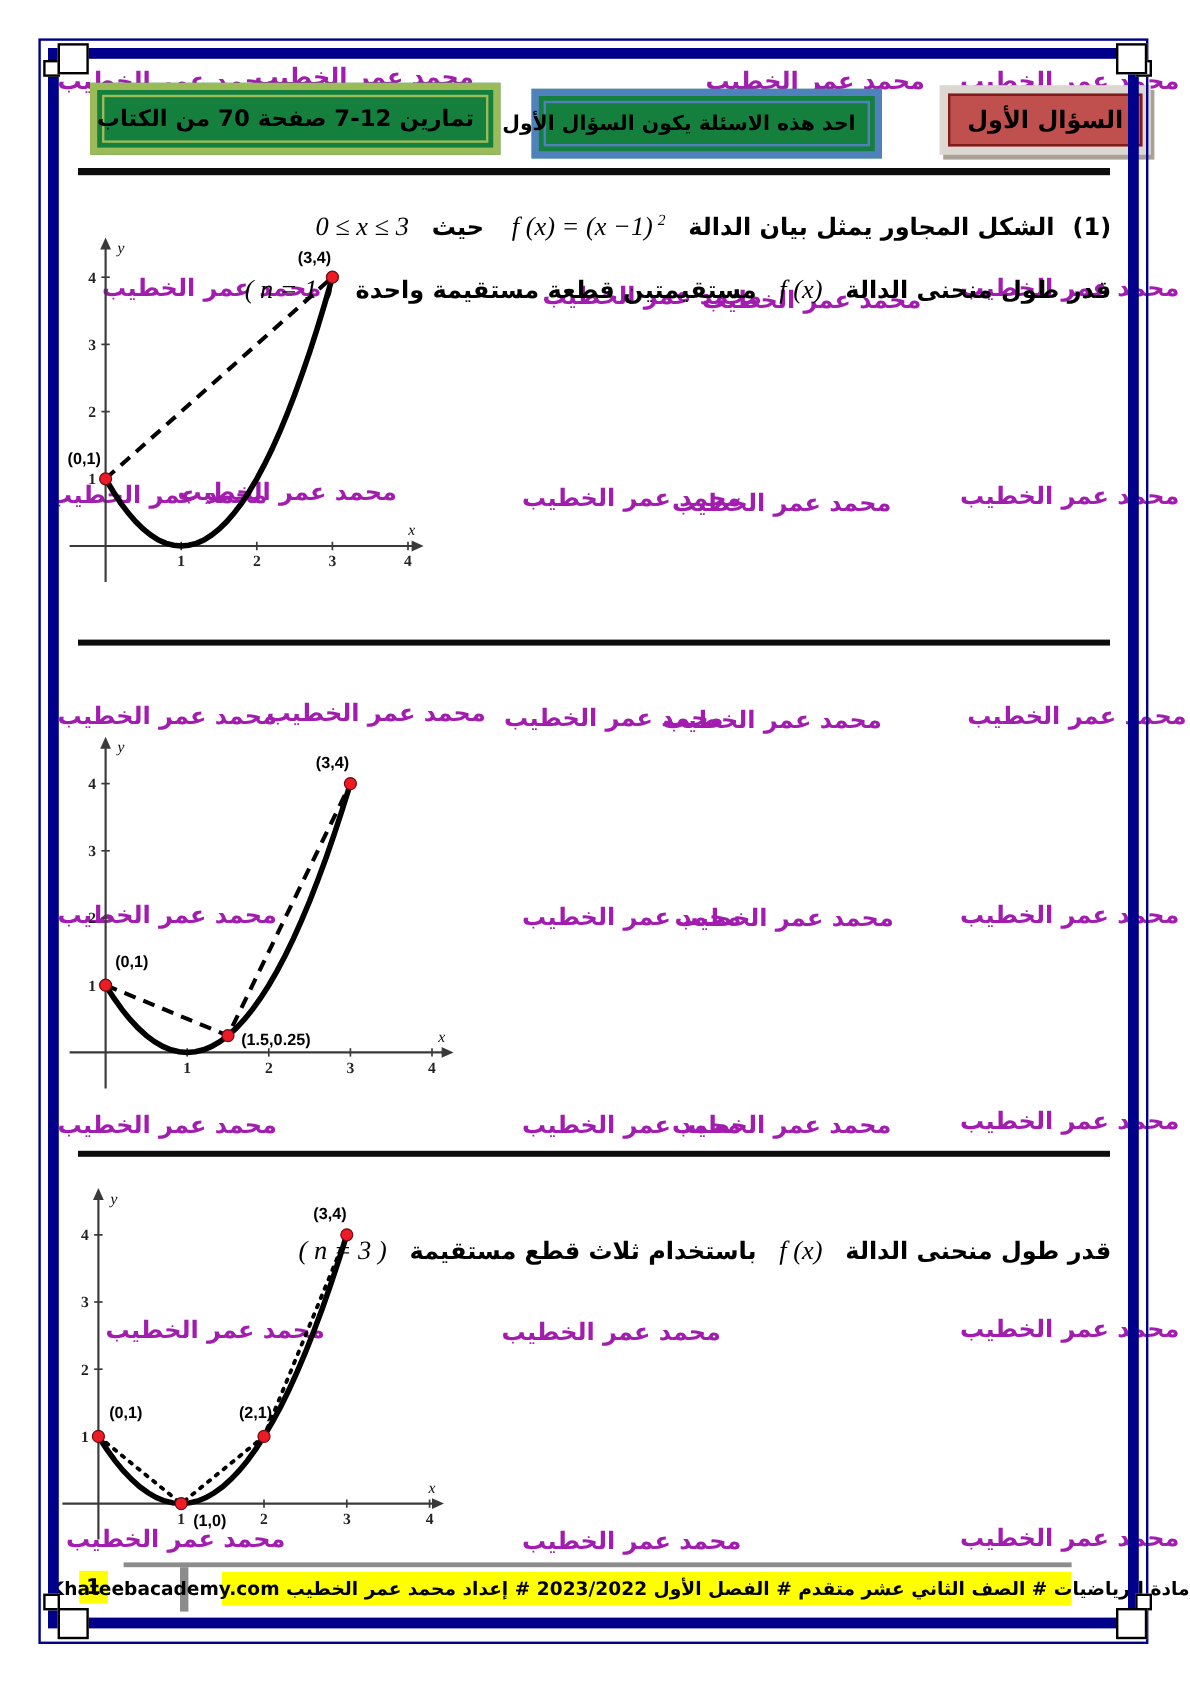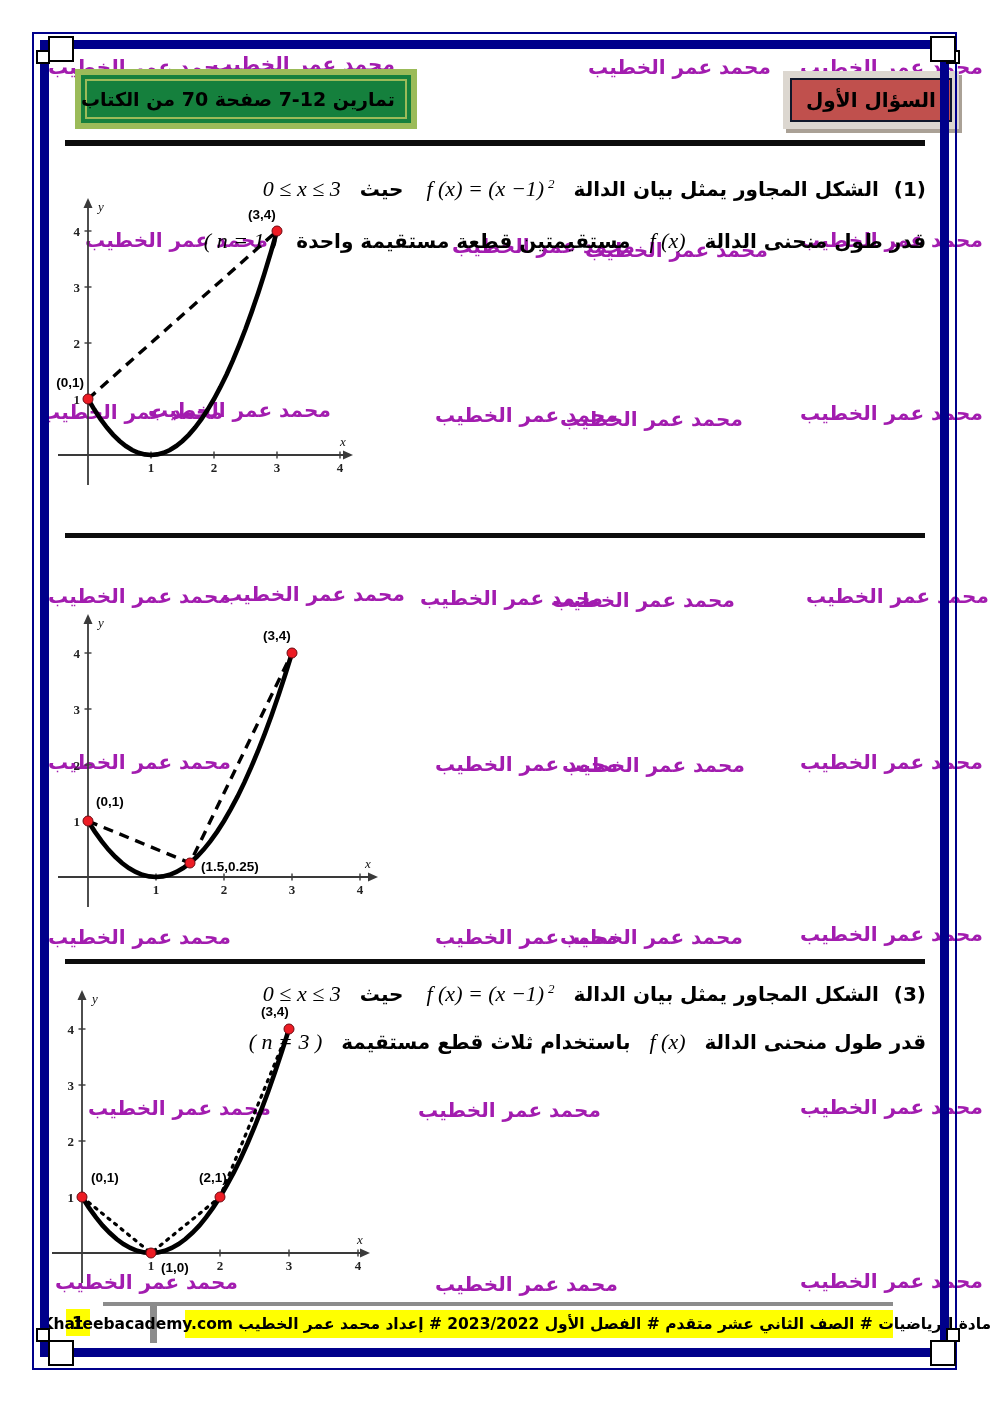--- a/index.html
+++ b/index.html
@@ -22,21 +22,21 @@
   .wm{position:absolute;z-index:1;font-weight:bold;font-size:20px;color:#a21caf;white-space:nowrap;}
   
   .hbox{position:absolute;background:#15803d;padding:4px;z-index:4;box-sizing:content-box;}
   .hbox-inner{padding:7px 10px;font-weight:bold;text-align:center;white-space:nowrap;color:#000;}
   .green{left:75px;top:69px;width:322px;border:6px solid #9bbb59;}
   .green .hbox-inner{border:2px solid #9bbb59;font-size:19px;}
   .blue{left:443px;top:74px;width:272px;border:6px solid #4f81bd;}
   .blue .hbox-inner{border:2px solid #4f81bd;font-size:17px;}
   .redpanel{position:absolute;left:783px;top:71px;padding:7px;background:#dcd7d0;
             box-shadow:3px 4px 0 #aaa196;z-index:4;}
-  .redbox{background:#c0504d;border:2px solid #0f172a;padding:8px 14px;font-weight:bold;
+  .redbox{background:#c0504d;border:2px solid #7f1d1d;padding:8px 14px;font-weight:bold;
           font-size:20px;color:#000;white-space:nowrap;text-align:center;}
   
   .rule{position:absolute;background:#0d0d0d;z-index:4;}
   .rule-header{left:65px;top:140px;width:860px;height:6px;}
   .rule-1{left:65px;top:533px;width:860px;height:5px;}
   .rule-2{left:65px;top:959px;width:860px;height:5px;}
   
   .qline{position:absolute;right:62px;z-index:4;white-space:nowrap;text-align:right;
          font-weight:bold;font-size:20px;color:#000;}
   .qline span{margin:0 4px;}
@@ -116,20 +116,23 @@
       <div class="sq1"></div>
     </div>
   <div class="corner c-br">
       <div class="sq2"></div>
       <div class="sq1"></div>
     </div>
 
   <div class="hbox green">
     <div class="hbox-inner" dir="rtl">تمارين   12-7   صفحة  70  من الكتاب</div>
   </div>
+  <div class="hbox blue">
+    <div class="hbox-inner" dir="rtl">احد هذه الاسئلة يكون السؤال الأول</div>
+  </div>
   <div class="redpanel">
     <div class="redbox" dir="rtl">السؤال الأول</div>
   </div>
   <div class="rule rule-header"></div>
 
   <div class="qline l1-p1" dir="rtl">
     <span>(1)</span>
     <span>الشكل المجاور يمثل بيان الدالة</span>
     <span class="math" dir="ltr"><span>f (x) = (x −1)</span><sup>2</sup></span>
     <span>حيث</span>
@@ -200,27 +203,20 @@
       <polyline points="33.0,209.0 135.0,251.0 237.0,41.0" fill="none" stroke="#000" stroke-width="3.4" stroke-dasharray="10 7" stroke-linecap="butt"></polyline>
       <circle cx="33" cy="209" r="5" fill="#ed1c24" stroke="#6d0a12" stroke-width="1"></circle>
       <text x="41" y="194" text-anchor="start" style="font-family:&quot;Liberation Sans&quot;,sans-serif;font-weight:bold;font-size:13.5px;fill:#000;">(0,1)</text>
       <circle cx="135" cy="251" r="5" fill="#ed1c24" stroke="#6d0a12" stroke-width="1"></circle>
       <text x="146" y="259" text-anchor="start" style="font-family:&quot;Liberation Sans&quot;,sans-serif;font-weight:bold;font-size:13.5px;fill:#000;">(1.5,0.25)</text>
       <circle cx="237" cy="41" r="5" fill="#ed1c24" stroke="#6d0a12" stroke-width="1"></circle>
       <text x="222" y="28" text-anchor="middle" style="font-family:&quot;Liberation Sans&quot;,sans-serif;font-weight:bold;font-size:13.5px;fill:#000;">(3,4)</text>
     </svg>
   <div class="rule rule-2"></div>
 
-  <div class="qline l1-p3" dir="rtl">
-    <span>(3)</span>
-    <span>الشكل المجاور يمثل بيان الدالة</span>
-    <span class="math" dir="ltr"><span>f (x) = (x −1)</span><sup>2</sup></span>
-    <span>حيث</span>
-    <span class="math" dir="ltr">0 ≤ x ≤ 3</span>
-  </div>
   <div class="qline l2-p3" dir="rtl">
     <span>قدر طول منحنى الدالة</span>
     <span class="math" dir="ltr">f (x)</span>
     <span>باستخدام  ثلاث قطع  مستقيمة</span>
     <span class="math" dir="ltr">( n = 3 )</span>
   </div>
   <svg class="graph g3" width="322" height="308">
       <line x1="2" y1="265" x2="312" y2="265" stroke="#3a3a3a" stroke-width="1.8"></line>
       <path d="M 320 265 l -10 -4.5 l 0 9 z" fill="#3a3a3a"></path>
       <line x1="32" y1="9" x2="32" y2="295" stroke="#3a3a3a" stroke-width="1.8"></line>

